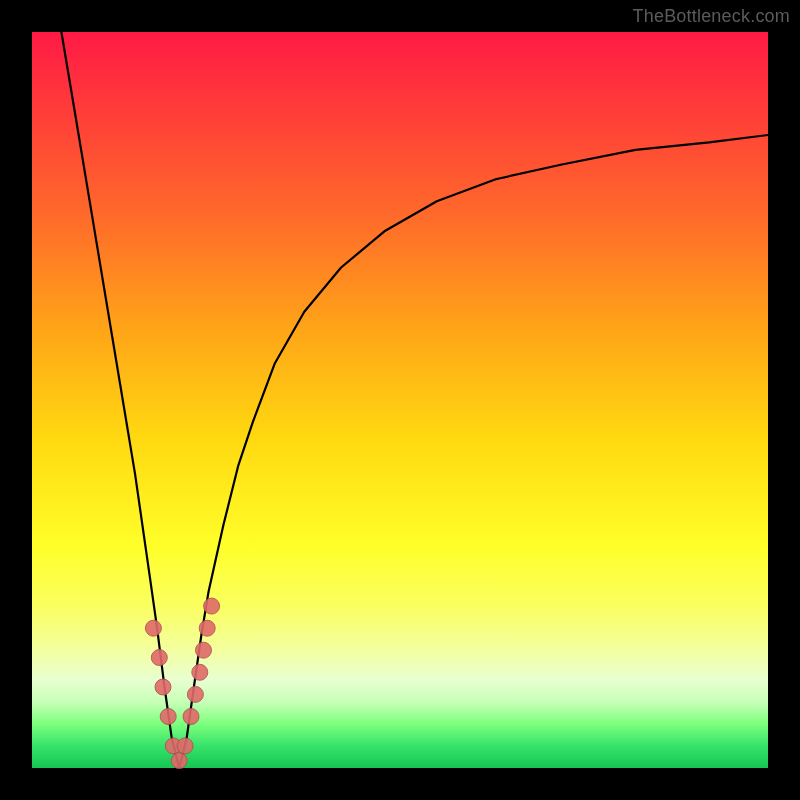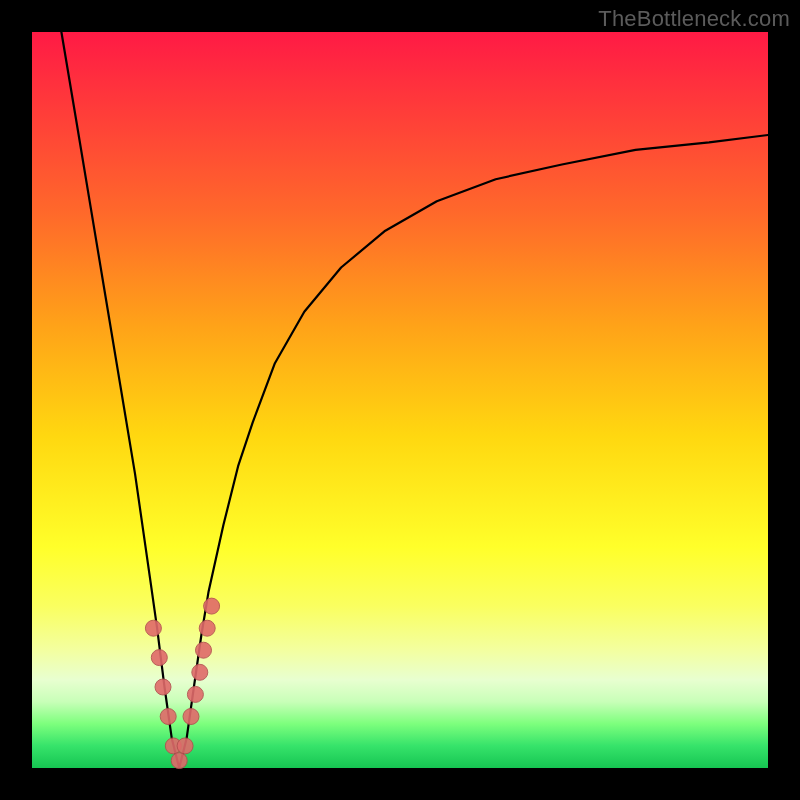--- a/index.html
+++ b/index.html
@@ -36,21 +36,21 @@
       #c8ffb8 91%,
       #7dff7d 94%,
       #36e36a 97%,
       #16c552 100%);
   }
   .watermark {
     position: absolute;
     top: 6px;
     right: 10px;
     color: #5b5b5b;
-    font-size: 22px;
+    font-size: 18px;
     font-weight: 500;
     letter-spacing: 0.2px;
     user-select: none;
   }
   svg.curve {
     position: absolute;
     left: 0;
     top: 0;
     width: 736px;
     height: 736px;

